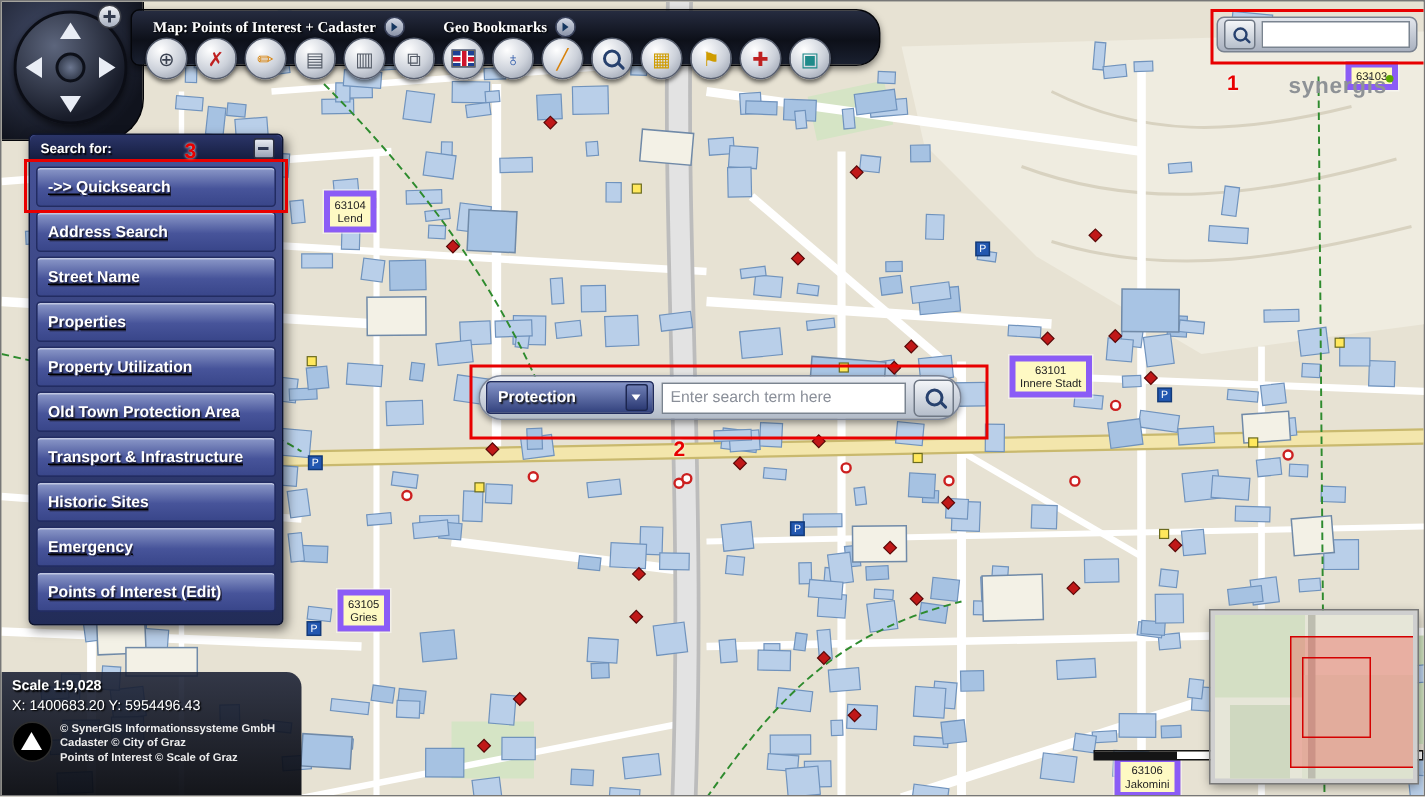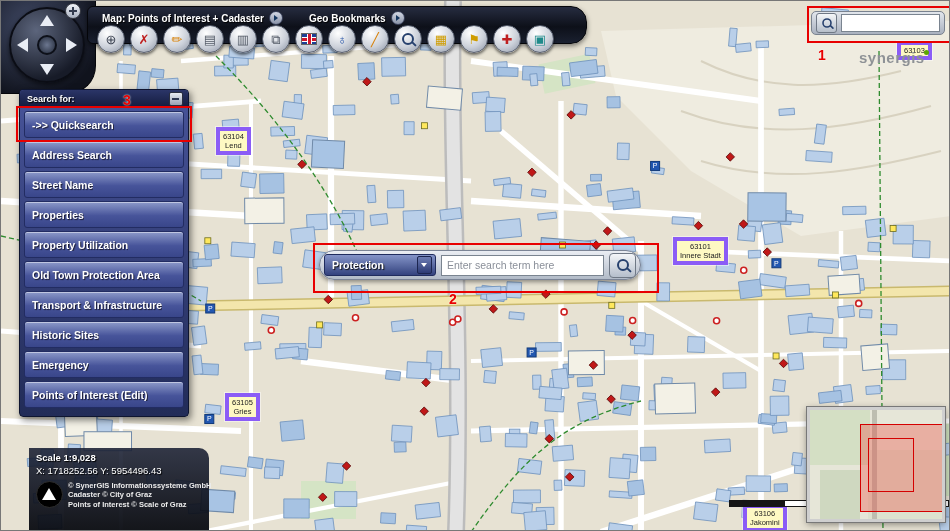--- a/index.html
+++ b/index.html
@@ -41,21 +41,21 @@
   .cp-plus::before,.cp-plus::after{content:"";position:absolute;background:#333b4e;}
   .cp-plus::before{left:3px;top:6px;width:8px;height:2px;}
   .cp-plus::after{left:6px;top:3px;width:2px;height:8px;}
   
   .topbar{
     position:absolute;left:86px;top:5px;width:498px;height:36px;z-index:5;
     background:linear-gradient(#262c40,#0d1019 55%,#1a2030);
     border:1px solid #05060a;border-radius:6px 16px 16px 6px;
     box-shadow:0 2px 5px rgba(0,0,0,.5);
   }
-  .menu-row{display:flex;align-items:center;gap:26px;padding:4px 0 0 14px;}
+  .menu-row{display:flex;align-items:center;gap:26px;padding:4px 0 0 14px;font-family:Liberation Serif, serif;}
   .menu-item{display:flex;align-items:center;color:#fff;font-size:10px;font-weight:bold;
     text-shadow:1px 1px 1px #000;white-space:nowrap;cursor:default;}
   .menu-arrow{width:12px;height:12px;border-radius:50%;display:inline-block;position:relative;margin-left:5px;
     background:linear-gradient(#d3d9e5,#8a93a8);border:1px solid #39415a;}
   .menu-arrow::after{content:"";position:absolute;left:4px;top:3px;
     border-left:4px solid #14365f;border-top:3px solid transparent;border-bottom:3px solid transparent;}
   .tool-row{position:absolute;left:96px;top:24px;display:flex;gap:5px;z-index:6;}
   .tbtn{
     width:26px;height:26px;border-radius:50%;
     background:radial-gradient(circle at 35% 28%,#ffffff,#ccd1da 55%,#8d95a5);
@@ -91,21 +91,21 @@
     background:linear-gradient(#2b3568,#141c3e);border-radius:4px 4px 0 0;padding:1px 5px 0 7px;}
   .sp-title{color:#fff;font-size:9px;font-weight:bold;text-shadow:1px 1px 1px #000;}
   .sp-hbtn{width:12px;height:12px;border-radius:2px;background:linear-gradient(#e8ebf2,#98a1b4);
     border:1px solid #2a2f40;position:relative;}
   .sp-hbtn::after{content:"";position:absolute;left:2px;top:5px;width:7px;height:2px;background:#2c3550;}
   .sp-items{padding:4px 4px 0 4px;}
   .sb-item{
     height:25px;margin-bottom:3px;border-radius:3px;
     background:linear-gradient(#8c99c9,#47549a 55%,#39468a);
     border:1px solid #222c62;display:flex;align-items:center;padding:0 7px;
-    box-shadow:inset 0 1px 0 rgba(255,255,255,.45);cursor:pointer;
+    box-shadow:inset 0 1px 0 rgba(255,255,255,.45);cursor:pointer;text-decoration:underline;
   }
   .sb-item span{color:#fff;font-size:10.5px;font-weight:bold;text-shadow:1px 1px 1px #1a1a2e;white-space:nowrap;overflow:hidden;}
   
   .qsbar{
     position:absolute;left:318px;top:249px;width:322px;height:30px;z-index:5;
     background:linear-gradient(#eaedf3,#b2bbc8);border:1px solid #7b8496;border-radius:15px;
     box-shadow:0 2px 4px rgba(0,0,0,.4);display:flex;align-items:center;padding:0 4px;gap:5px;box-sizing:border-box;
   }
   .qs-dd{
     width:112px;height:22px;border-radius:3px;box-sizing:border-box;
@@ -116,23 +116,23 @@
   .dd-btn{width:13px;height:16px;border-radius:2px;background:linear-gradient(#6d7db4,#2c3a74);
     border:1px solid #1c2650;position:relative;}
   .dd-btn::after{content:"";position:absolute;left:3px;top:6px;
     border-top:4px solid #fff;border-left:3.5px solid transparent;border-right:3.5px solid transparent;}
   .qs-input{flex:1;height:19px;border:1px solid #7a8490;background:#fff;font-size:10.5px;padding:0 5px;min-width:0;}
   .qs-input::placeholder,.tr-input::placeholder{color:#8a8f99;}
   .qs-go{width:25px;height:23px;border-radius:4px;background:linear-gradient(#f3f5f8,#b5becb);
     border:1px solid #6f7885;display:flex;align-items:center;justify-content:center;cursor:pointer;}
   
   .status{
-    position:absolute;left:0;top:447px;width:180px;height:84px;z-index:5;box-sizing:border-box;
+    position:absolute;left:0;top:447px;width:200px;height:84px;z-index:5;box-sizing:border-box;
     background:linear-gradient(rgba(26,32,52,.88),rgba(6,8,14,.94));
-    border-top-right-radius:10px;color:#fff;padding:4px 6px 2px 7px;margin-left:28px;
+    border-top-right-radius:10px;color:#fff;padding:4px 6px 2px 7px;
   }
   .st-line{font-size:9.5px;line-height:1.35;text-shadow:1px 1px 1px #000;white-space:nowrap;}
   .st-scale{font-weight:bold;}
   .credits{display:flex;gap:5px;margin-top:3px;}
   .cr-logo{width:25px;height:25px;border-radius:50%;background:#000;border:1px solid #2e2e2e;position:relative;flex:0 0 auto;}
   .cr-logo::after{content:"";position:absolute;left:5px;top:6px;
     border-left:7px solid transparent;border-right:7px solid transparent;border-bottom:12px solid #fff;}
   .cr-lines div{font-size:7.5px;font-weight:bold;line-height:1.3;color:#ececec;white-space:nowrap;}
   
   .overview{
@@ -719,21 +719,21 @@
       <span class="dd-btn"></span>
     </div>
     <input class="qs-input" type="text" placeholder="Enter search term here" style="">
     <div class="qs-go">
       <span class="mag"></span>
     </div>
   </div>
 
   <div class="status">
     <div class="st-line st-scale">Scale 1:9,028</div>
-    <div class="st-line">X: 1718252.56 Y: 5954496.43</div>
+    <div class="st-line">X: 1400683.20 Y: 5954496.43</div>
     <div class="credits">
       <span class="cr-logo"></span>
       <div class="cr-lines">
         <div>© SynerGIS Informationssysteme GmbH</div>
         <div>Cadaster © City of Graz</div>
         <div>Points of Interest © Scale of Graz</div>
       </div>
     </div>
   </div>
 

